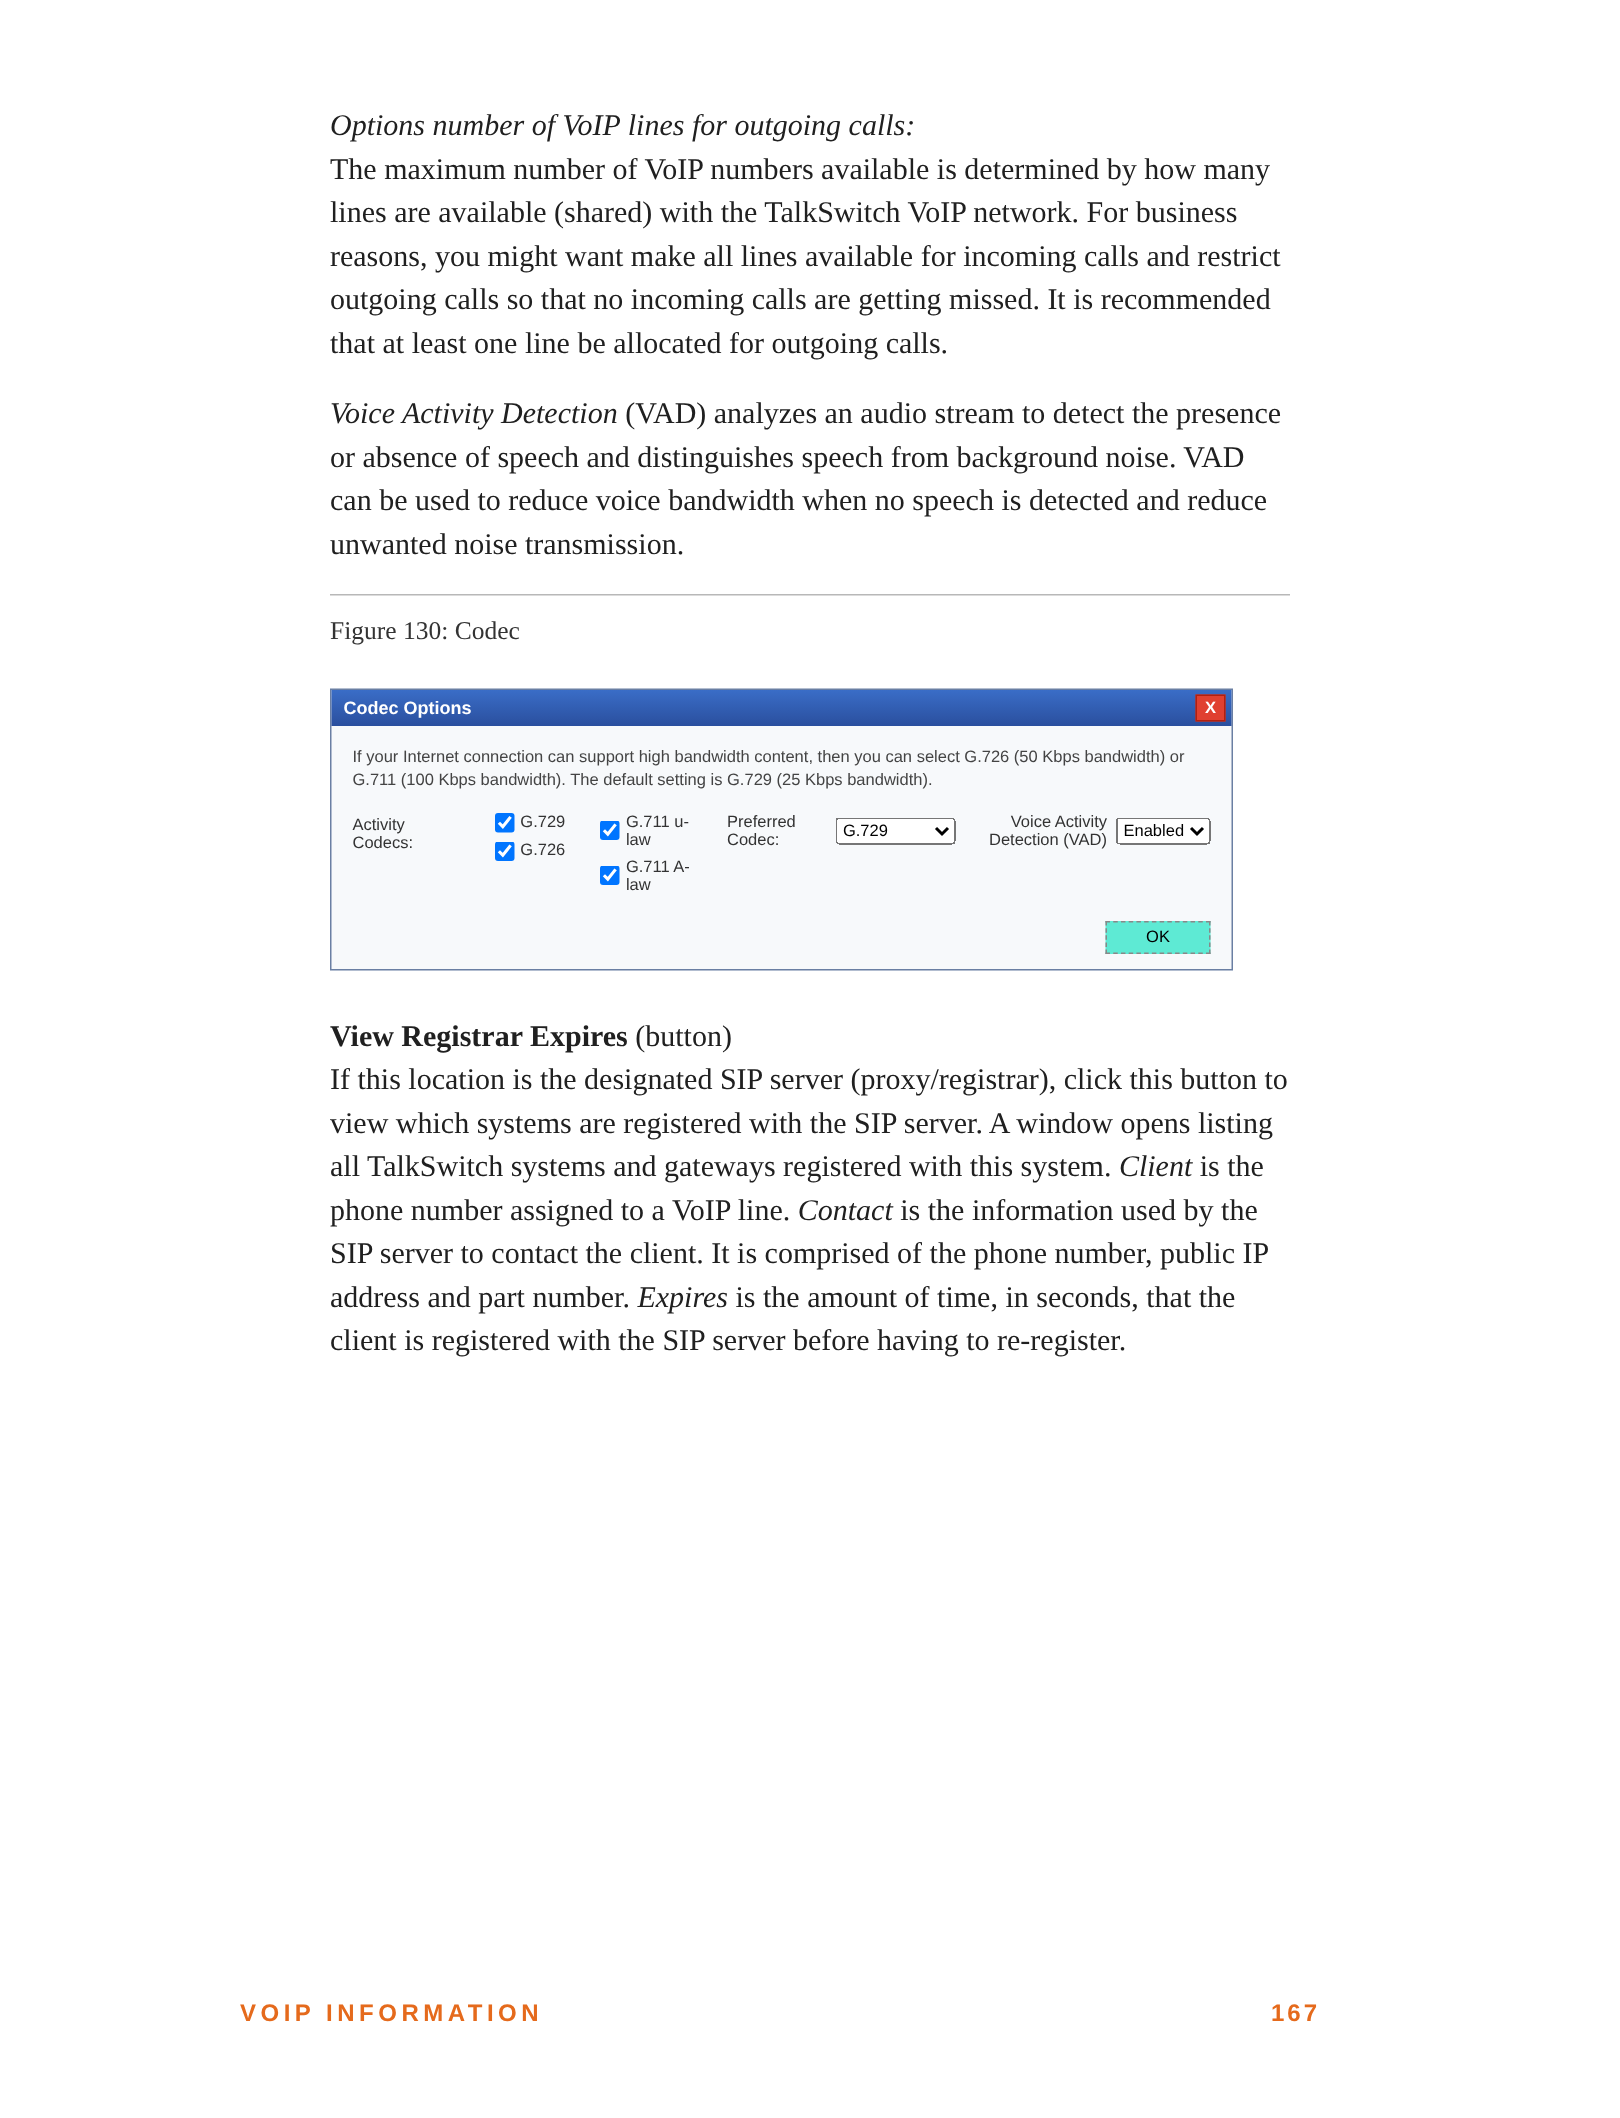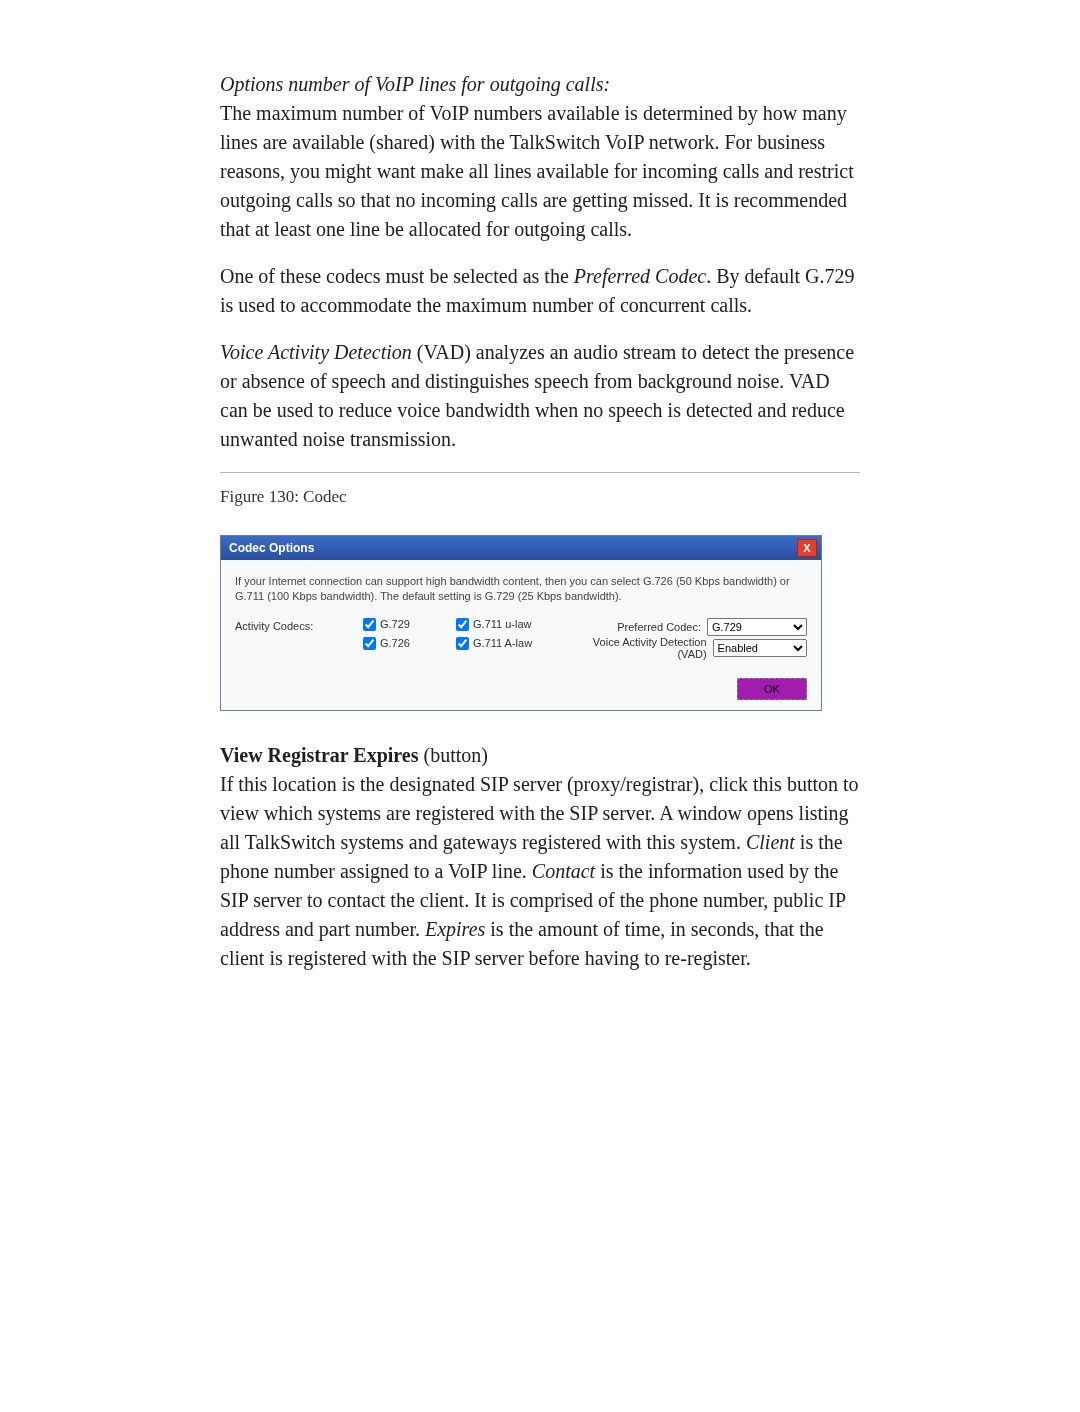--- a/index.html
+++ b/index.html
@@ -97,38 +97,38 @@
     display: flex;
     flex-direction: column;
     gap: 6px;
     font-size: 11px;
   }
   .dlg-cb { display: flex; align-items: center; gap: 4px; }
   .dlg-cb input { margin: 0; }
   .dlg-col-sel {
     flex: 1;
     display: flex;
-    flex-direction: column;
-    gap: 0;
+    flex-direction: row;
+    gap: 18px;
     font-size: 11px;
   }
   .dlg-sel { display: flex; align-items: center; justify-content: flex-end; gap: 6px; }
   .dlg-sel select {
     width: 100px; font-size: 11px; height: 18px;
   }
   .dlg-ok {
     margin-top: 18px;
     display: flex;
     justify-content: flex-end;
   }
   .dlg-ok button {
     width: 70px; height: 22px;
     font-size: 11px;
     border: 1px dashed #888;
-    background: #a21caf;
+    background: #5eead4;
     cursor: pointer;
   }
 
   
   .footer {
     position: absolute;
     left: 160px; right: 200px; bottom: 60px;
     display: flex;
     justify-content: space-between;
     font-family: Arial, Helvetica, sans-serif;
@@ -144,23 +144,20 @@
 
 <div class="page">
 
   <p class="para">
     <span class="italic">Options number of VoIP lines for outgoing calls:</span><br>
     <span>The maximum number of VoIP numbers available is determined by how many lines are available (shared) with the TalkSwitch VoIP network. For business reasons, you might want make all lines available for incoming calls and restrict outgoing calls so that no incoming calls are getting missed. It is recommended that at least one line be allocated for outgoing calls.</span>
   </p>
 
 
 
-  <p class="para">
-    <span>One of these codecs must be selected as the </span><span class="italic">Preferred Codec</span><span>. By default G.729 is used to accommodate the maximum number of concurrent calls.</span>
-  </p>
 
   <p class="para">
     <span class="italic">Voice Activity Detection</span><span> (VAD) analyzes an audio stream to detect the presence or absence of speech and distinguishes speech from background noise. VAD can be used to reduce voice bandwidth when no speech is detected and reduce unwanted noise transmission.</span>
   </p>
 
   <hr class="figline">
 
   <div class="figcap">Figure 130:  Codec</div>
 
   <div class="dialog">
@@ -216,14 +213,18 @@
         <button>OK</button>
       </div>
     </div>
   </div>
 
   <p class="para">
     <span class="bold">View Registrar Expires</span><span> (button)</span><br>
     <span>If this location is the designated SIP server (proxy/registrar), click this button to view which systems are registered with the SIP server. A window opens listing all TalkSwitch systems and gateways registered with this system. </span><span class="italic">Client</span><span> is the phone number assigned to a VoIP line. </span><span class="italic">Contact</span><span> is the information used by the SIP server to contact the client. It is comprised of the phone number, public IP address and part number. </span><span class="italic">Expires</span><span> is the amount of time, in seconds, that the client is registered with the SIP server before having to re-register.</span>
   </p>
 
+  <div class="footer">
+    <span class="footer-left">VOIP INFORMATION</span>
+    <span class="footer-right">167</span>
+  </div>
 
 </div>
 
 </body></html>

